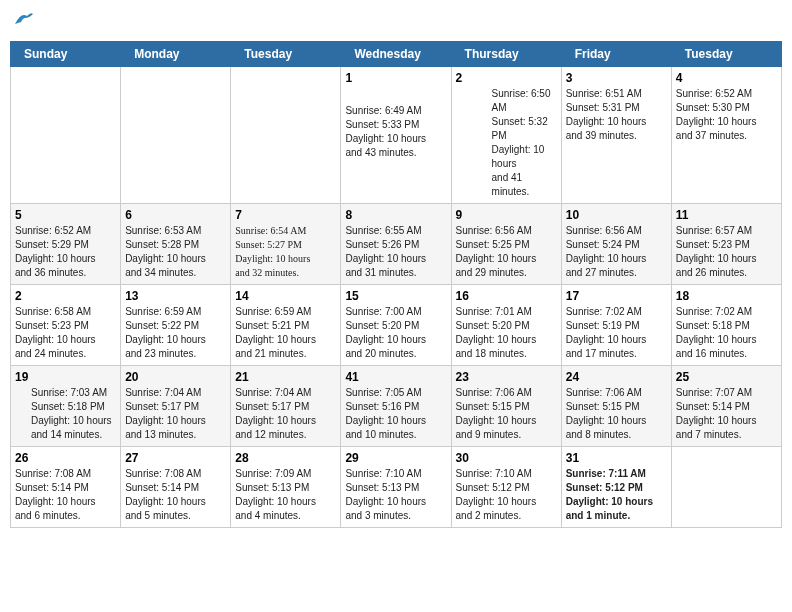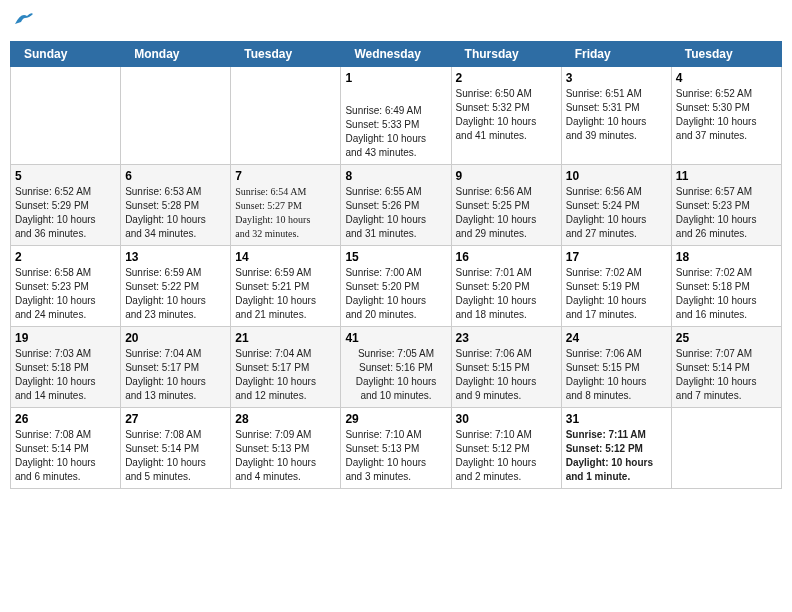--- a/index.html
+++ b/index.html
@@ -122,21 +122,21 @@
         <td class="empty-cell"></td>
         <td>
           <div class="day-number">1</div>
           <div class="day-info" style="white-space: pre-line; margin-top: 19px;">Sunrise: 6:49 AM
 Sunset: 5:33 PM
 Daylight: 10 hours
 and 43 minutes.</div>
         </td>
         <td>
           <div class="day-number">2</div>
-          <div class="day-info" style="white-space: pre-line;">Sunrise: 6:50 AM
+          <div class="day-info" style="white-space: pre-line; margin-left: 36px;">Sunrise: 6:50 AM
 Sunset: 5:32 PM
 Daylight: 10 hours
 and 41 minutes.</div>
         </td>
         <td>
           <div class="day-number">3</div>
           <div class="day-info" style="white-space: pre-line;">Sunrise: 6:51 AM
 Sunset: 5:31 PM
 Daylight: 10 hours
 and 39 minutes.</div>
@@ -247,42 +247,42 @@
           <div class="day-number">18</div>
           <div class="day-info" style="white-space: pre-line;">Sunrise: 7:02 AM
 Sunset: 5:18 PM
 Daylight: 10 hours
 and 16 minutes.</div>
         </td>
       </tr>
       <tr>
         <td>
           <div class="day-number">19</div>
-          <div class="day-info" style="white-space: pre-line;">Sunrise: 7:03 AM
+          <div class="day-info" style="white-space: pre-line; margin-left: 16px;">Sunrise: 7:03 AM
 Sunset: 5:18 PM
 Daylight: 10 hours
 and 14 minutes.</div>
         </td>
         <td>
           <div class="day-number">20</div>
           <div class="day-info" style="white-space: pre-line;">Sunrise: 7:04 AM
 Sunset: 5:17 PM
 Daylight: 10 hours
 and 13 minutes.</div>
         </td>
         <td>
           <div class="day-number">21</div>
           <div class="day-info" style="white-space: pre-line;">Sunrise: 7:04 AM
 Sunset: 5:17 PM
 Daylight: 10 hours
 and 12 minutes.</div>
         </td>
         <td>
           <div class="day-number">41</div>
-          <div class="day-info" style="white-space: pre-line; text-align: center;">Sunrise: 7:05 AM
+          <div class="day-info" style="white-space: pre-line;">Sunrise: 7:05 AM
 Sunset: 5:16 PM
 Daylight: 10 hours
 and 10 minutes.</div>
         </td>
         <td>
           <div class="day-number">23</div>
           <div class="day-info" style="white-space: pre-line;">Sunrise: 7:06 AM
 Sunset: 5:15 PM
 Daylight: 10 hours
 and 9 minutes.</div>

